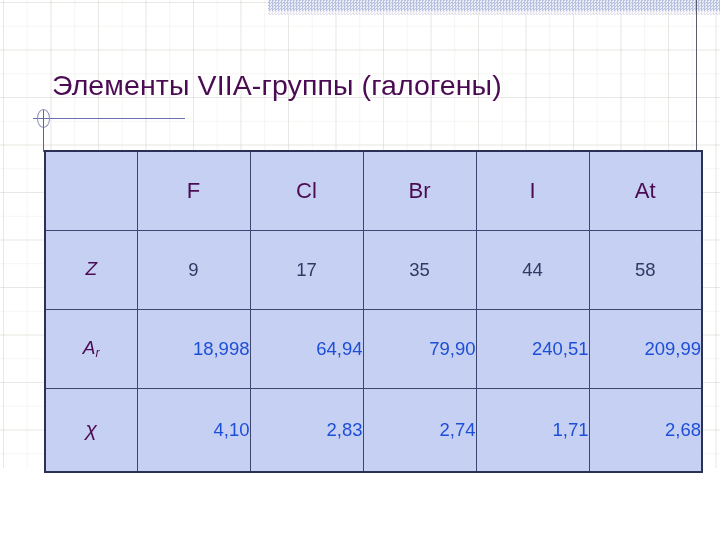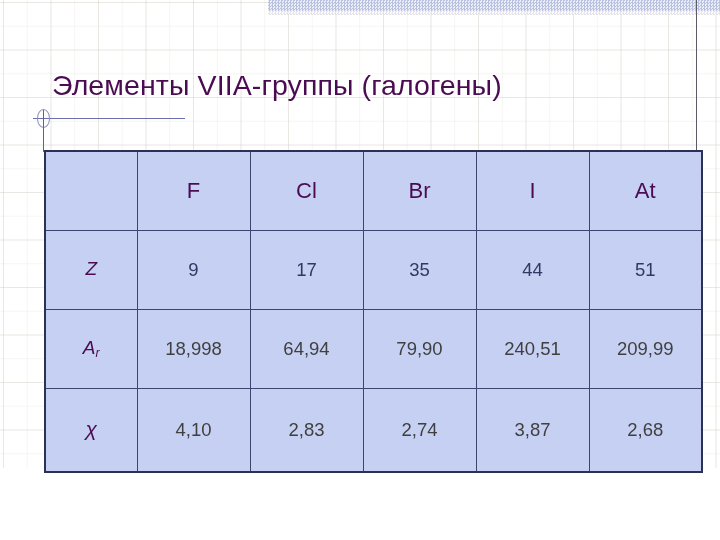--- a/index.html
+++ b/index.html
@@ -149,24 +149,24 @@
     text-align: center;
     font-size: 22px;
     color: #4b0b52;
   }
   .num-c {
     text-align: center;
     font-size: 18.5px;
     color: #2f3a63;
   }
   .num-l {
-    text-align: center;
+    text-align: right;
     padding-left: 10px;
     font-size: 18.5px;
-    color: #404040;
+    color: #1d4ed8;
   }
   .chi { font-size: 21px; }
 </style>
 </head>
 <body>
 
 <div id="slide">
 
   <div id="top-band"></div>
   <div id="top-band-under"></div>
@@ -198,40 +198,40 @@
       </tr>
 
       <tr>
         <td class="lbl">
           <span>Z</span><span class="sub"></span>
         </td>
         <td class="num-c">9</td>
         <td class="num-c">17</td>
         <td class="num-c">35</td>
         <td class="num-c">44</td>
-        <td class="num-c">51</td>
+        <td class="num-c">58</td>
       </tr>
 
       <tr>
         <td class="lbl">
           <span>A</span><span class="sub">r</span>
         </td>
         <td class="num-l">18,998</td>
         <td class="num-l">64,94</td>
         <td class="num-l">79,90</td>
         <td class="num-l">240,51</td>
         <td class="num-l">209,99</td>
       </tr>
 
       <tr>
         <td class="lbl chi">
           <span>χ</span><span class="sub"></span>
         </td>
         <td class="num-l">4,10</td>
         <td class="num-l">2,83</td>
         <td class="num-l">2,74</td>
-        <td class="num-l">3,87</td>
+        <td class="num-l">1,71</td>
         <td class="num-l">2,68</td>
       </tr>
     </tbody>
   </table>
 
 </div>
 
 </body></html>

